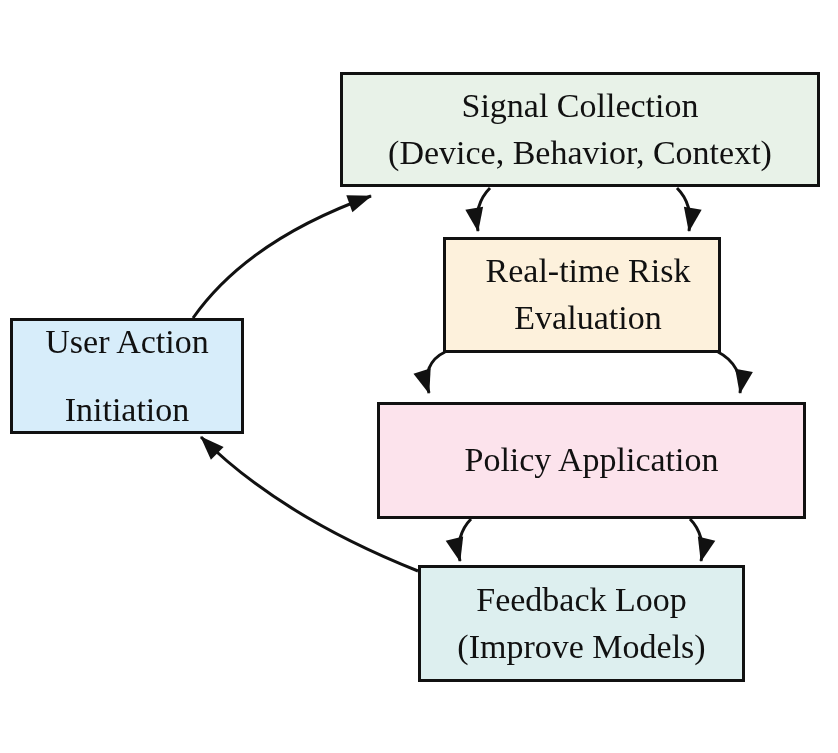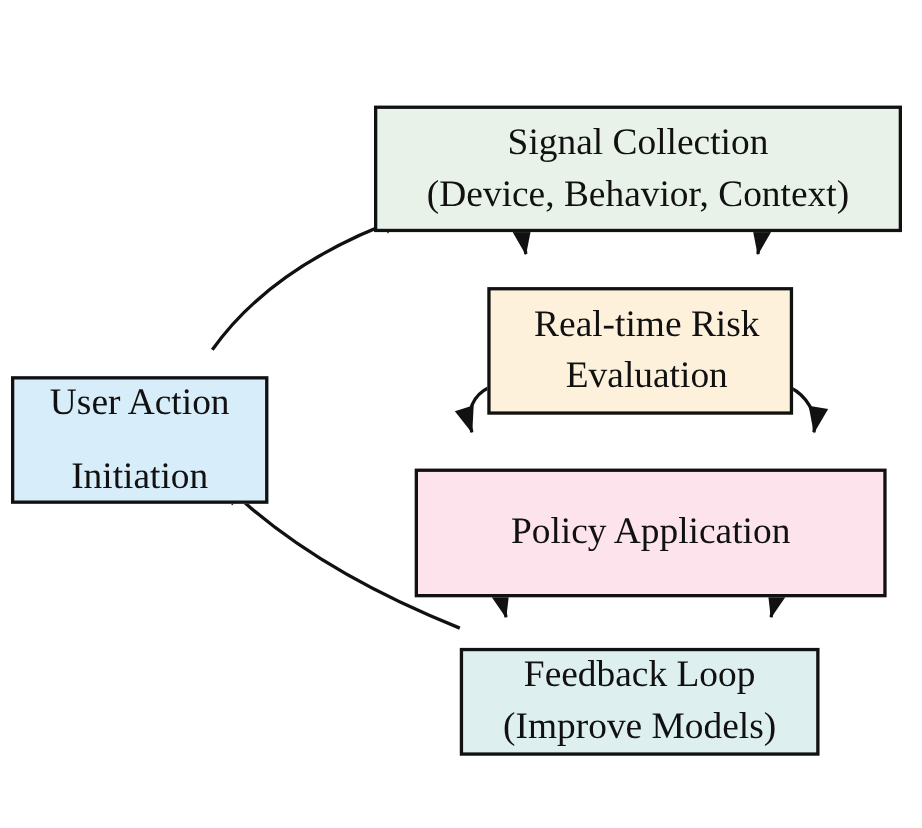--- a/index.html
+++ b/index.html
@@ -20,26 +20,25 @@
     border: 3px solid var(--border, #111111);
     color: var(--text, #111111);
     display: flex;
     flex-direction: column;
     align-items: center;
     justify-content: center;
     text-align: center;
     font-size: 34px;
     line-height: 1.38;
     white-space: nowrap;
-    margin-top: 24px;
   }
   #node-signal   { left: 340px; top:  72px; width: 480px; height: 115px; }
   #node-risk     { left: 443px; top: 237px; width: 278px; height: 116px; }
   #node-policy   { left: 377px; top: 402px; width: 429px; height: 117px; }
-  #node-feedback { left: 418px; top: 565px; width: 327px; height: 98px; }
+  #node-feedback { left: 418px; top: 565px; width: 327px; height: 117px; }
   #node-user     { left:  10px; top: 318px; width: 234px; height: 116px; }
 </style>
 </head>
 <body>
 
 <div class="canvas">
 
   <svg class="edges" viewBox="0 0 838 753">
     <defs>
       <marker id="arrowhead" markerUnits="userSpaceOnUse" markerWidth="26" markerHeight="22" viewBox="0 0 26 22" refX="24" refY="11" orient="auto">

